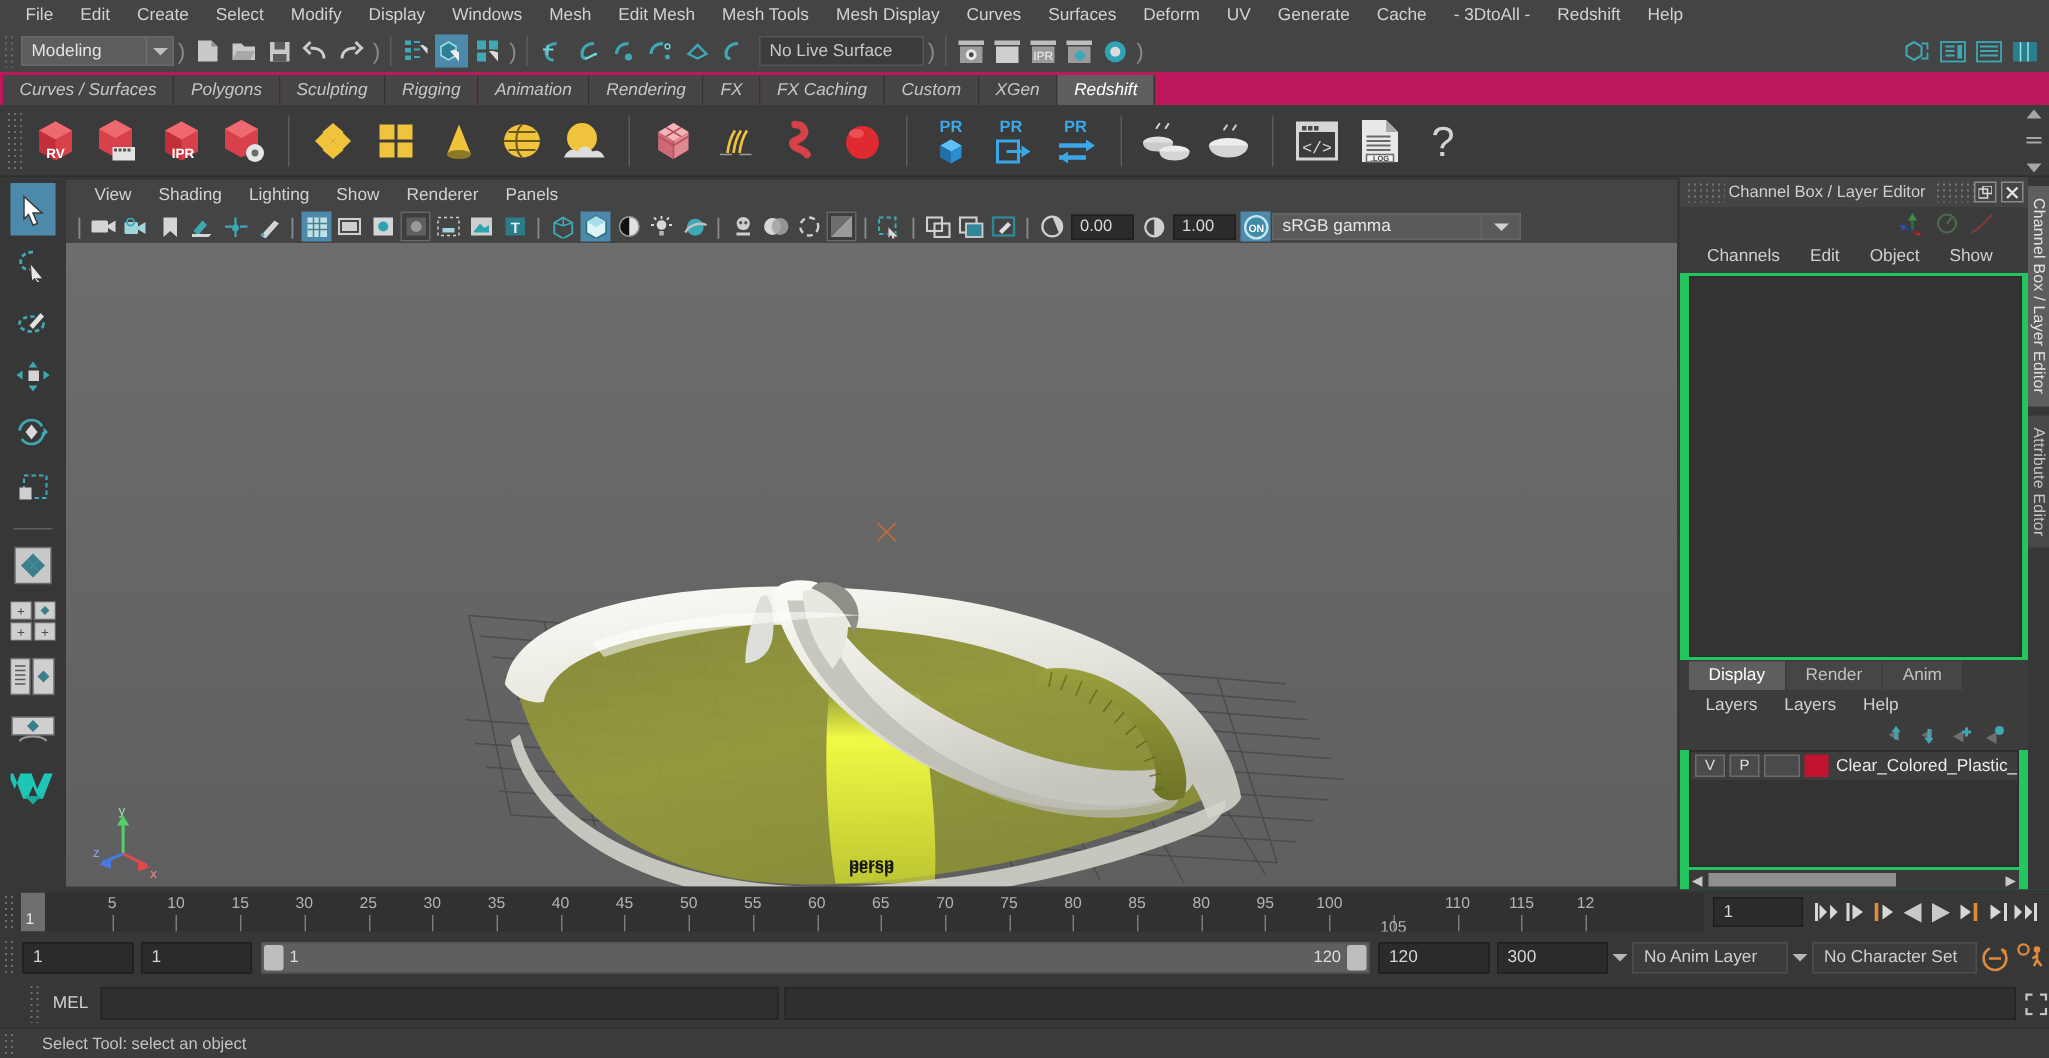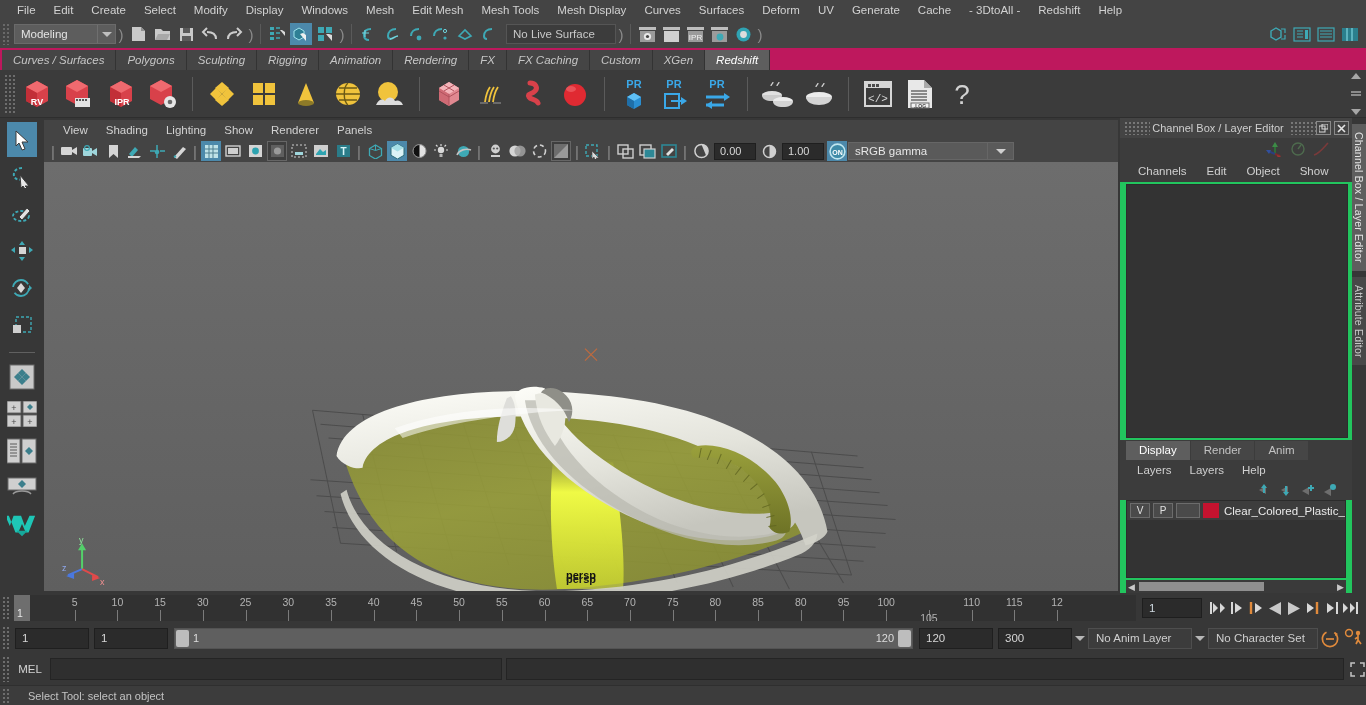--- a/index.html
+++ b/index.html
@@ -144,21 +144,21 @@
   .rangebar .gripL{width:13px;height:17px;background:#bdbdbd;border-radius:2px;margin-left:1px;}
   .rangebar .gripR{width:13px;height:17px;background:#bdbdbd;border-radius:2px;margin-right:1px;}
   .rangebar .lbl{font-size:11px;color:#dcdcdc;padding:0 4px;}
   .rangebar .spacer{flex:1;}
   .dropcaret{width:16px;display:flex;align-items:center;justify-content:center;}
   .animlayer{width:104px;height:21px;background:#3c3c3c;border:1px solid #4e4e4e;color:#cfcfcf;font-size:11.5px;display:flex;align-items:center;padding-left:7px;}
   .charset{width:110px;height:21px;background:#3c3c3c;border:1px solid #4e4e4e;color:#cfcfcf;font-size:11.5px;display:flex;align-items:center;padding-left:7px;}
   .orangeicon{width:24px;height:22px;display:flex;align-items:center;justify-content:center;}
 
   
-  .melrow{height:32px;background:#373737;display:flex;align-items:center;flex:0 0 32px;padding-left:2px;}
+  .melrow{height:32px;background:#373737;display:flex;align-items:center;flex:0 0 32px;padding-left:19px;}
   .mellabel{width:40px;text-align:center;font-size:11.5px;color:#d2d2d2;}
   .melinput{width:452px;height:22px;background:#2f2f2f;border:1px solid #242424;}
   .melbig{flex:1 1 auto;height:22px;background:#2f2f2f;border:1px solid #242424;margin-left:4px;margin-right:4px;}
   .melcorner{width:18px;height:22px;display:flex;align-items:center;justify-content:center;}
   .helprow{height:20px;background:#3c3c3c;display:flex;align-items:center;flex:0 0 20px;padding-left:2px;border-top:1px solid #2f2f2f;}
   .helprow .txt{font-size:11px;color:#c3c3c3;padding-left:18px;}
 
   .dotcol{width:8px;height:100%;background-image: radial-gradient(#6d6d6d 1px, transparent 1px); background-size:4px 4px;}
   svg{display:block;}
 </style>

